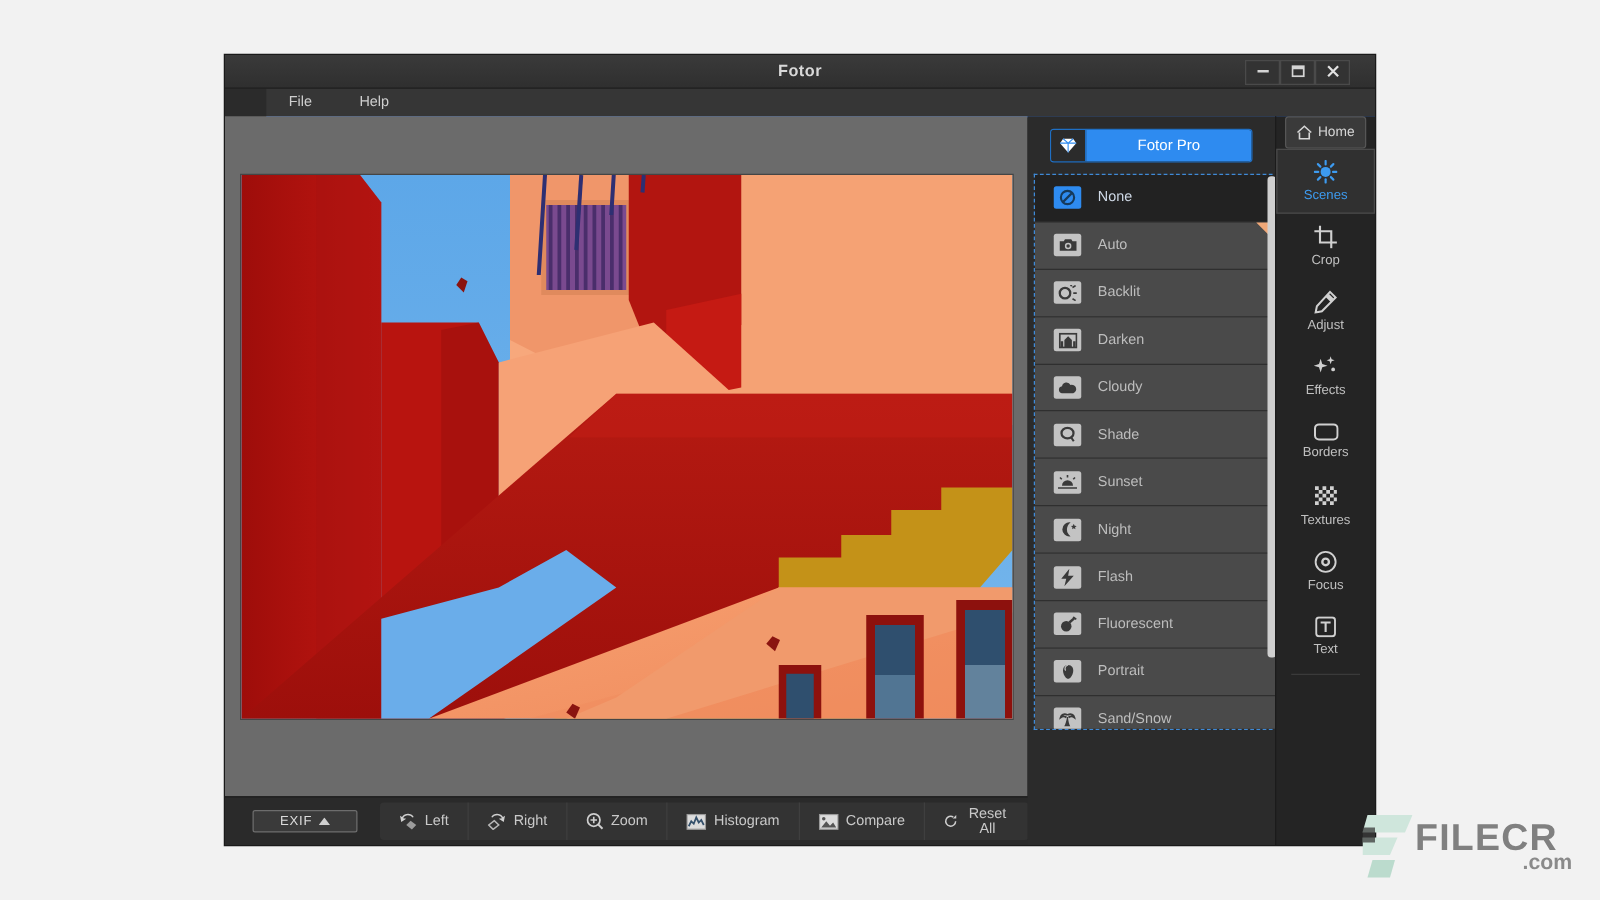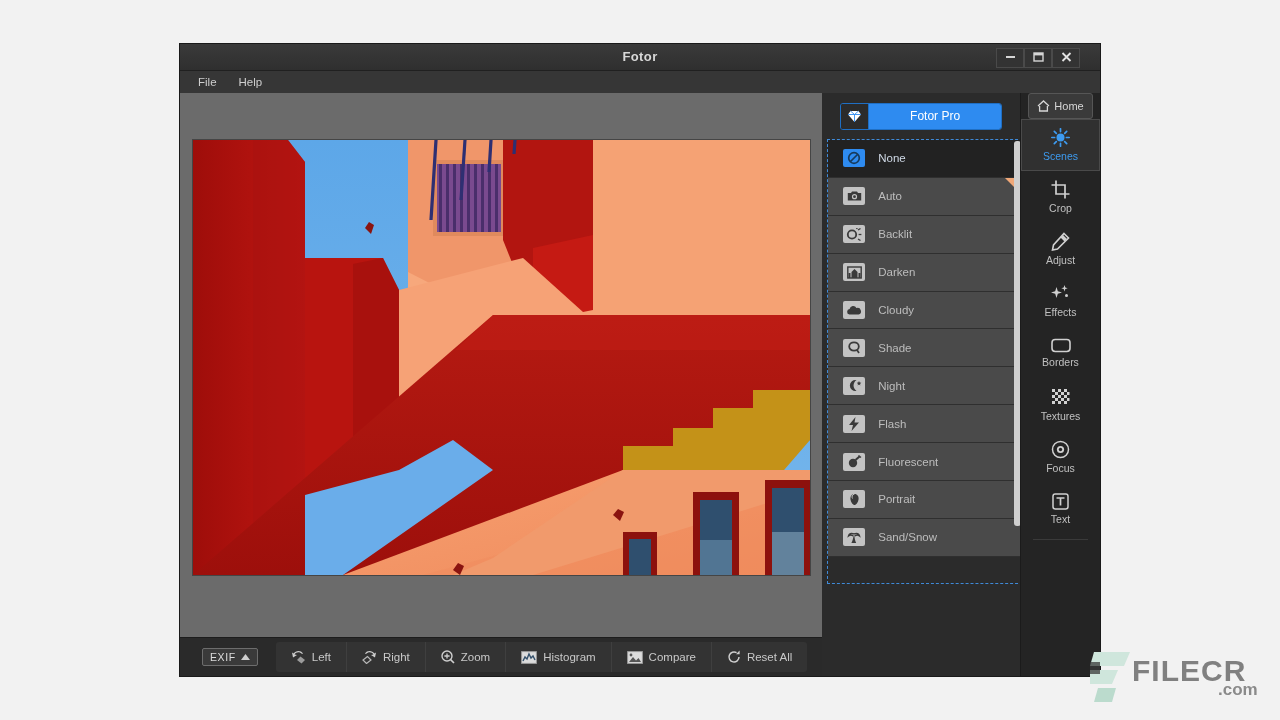--- a/index.html
+++ b/index.html
@@ -12,37 +12,37 @@
   #titlebar{position:relative;height:26px;background:linear-gradient(#3a3a3a,#2f2f2f);
             border-bottom:1px solid #202020;}
   #title{position:absolute;left:0;right:0;top:0;height:26px;line-height:26px;text-align:center;
          color:#d8d8d8;font-size:13px;font-weight:bold;letter-spacing:.4px;}
   .wbtn{position:absolute;top:4px;width:26px;height:18px;background:#333;border:1px solid #4a4a4a;
         color:#d0d0d0;font-size:11px;line-height:16px;text-align:center;cursor:pointer;}
   #wmin{right:76px;} #wmax{right:48px;} #wclose{right:20px;}
   .wbtn svg{display:block;margin:3px auto;}
 
   #menubar{height:22px;background:#363636;border-bottom:1px solid #3b82f6;
-           display:flex;align-items:center;padding-left:18px;gap:22px;}
+           display:flex;align-items:center;padding-left:18px;gap:38px;margin-left:33px;}
   .menu-item{color:#cfcfcf;font-size:11.5px;cursor:pointer;}
 
   
   #body{position:absolute;left:0;top:49px;width:920px;height:583px;display:flex;}
 
   
   #leftpane{width:643px;height:583px;background:#6b6b6b;position:relative;}
   #canvas-area{position:absolute;left:0;top:0;width:643px;height:545px;}
   #photo{position:absolute;left:13px;top:47px;width:617px;height:435px;overflow:hidden;
          box-shadow:0 0 0 1px rgba(0,0,0,.35);}
   #photo svg{display:block;}
 
   #bottombar{position:absolute;left:0;bottom:0;width:643px;height:38px;background:#2a2a2a;
              border-top:1px solid #1d1d1d;display:flex;align-items:center;}
   #exifbtn{margin-left:22px;display:flex;align-items:center;gap:5px;border:1px solid #6d6d6d;
-           background:#3a3a3a;border-radius:2px;padding:2px 7px;cursor:pointer;}
+           background:#3a3a3a;border-radius:2px;padding:2px 21px;cursor:pointer;}
   #exifbtn .lbl{color:#dcdcdc;font-size:10.5px;letter-spacing:.6px;}
   #toolgroup{margin-left:18px;height:30px;background:#333;border-radius:3px;display:flex;
              align-items:stretch;}
   .tool{display:flex;align-items:center;gap:6px;padding:0 15px;cursor:pointer;
         border-right:1px solid #3f3f3f;text-align:center;}
   .tool:last-child{border-right:none;}
   .tool .lbl{color:#c9c9c9;font-size:11.5px;}
 
   
   #scenespane{width:198px;height:583px;background:#2b2b2b;position:relative;}
@@ -364,20 +364,34 @@
           <div class="scene">
             <span class="ic">
               <svg width="15" height="13" viewBox="0 0 15 13">
                   <ellipse cx="7" cy="5.5" rx="4.8" ry="4.2" fill="none" stroke="#3a3a3a" stroke-width="1.8"></ellipse>
                   <path d="M10 9 L12 12" stroke="#3a3a3a" stroke-width="1.7"></path>
                 </svg>
             </span>
             <span class="lbl">Shade</span>
           </div>
 
+          <div class="scene">
+            <span class="ic">
+              <svg width="16" height="12" viewBox="0 0 16 12">
+                  <path d="M3.6 8.5 A4.4 4.4 0 0 1 12.4 8.5 Z" fill="#3a3a3a"></path>
+                  <g stroke="#3a3a3a" stroke-width="1.3">
+                    <line x1="8" y1="0" x2="8" y2="2"></line>
+                    <line x1="2" y1="2" x2="3.4" y2="3.4"></line>
+                    <line x1="14" y1="2" x2="12.6" y2="3.4"></line>
+                    <line x1="0.4" y1="10.4" x2="15.6" y2="10.4"></line>
+                  </g>
+                </svg>
+            </span>
+            <span class="lbl">Sunset</span>
+          </div>
 
           <div class="scene">
             <span class="ic">
               <svg width="15" height="13" viewBox="0 0 15 13">
                   <path d="M9.5 1 A5.6 5.6 0 1 0 9.5 12 A6.6 6.6 0 0 1 9.5 1 Z" fill="#3a3a3a"></path>
                   <path d="M12 2 L12.7 3.5 L14.3 3.8 L13 4.9 L13.4 6.4 L12 5.6 L10.6 6.4 L11 4.9 L9.8 3.8 L11.3 3.5 Z" fill="#3a3a3a"></path>
                 </svg>
             </span>
             <span class="lbl">Night</span>
           </div>

